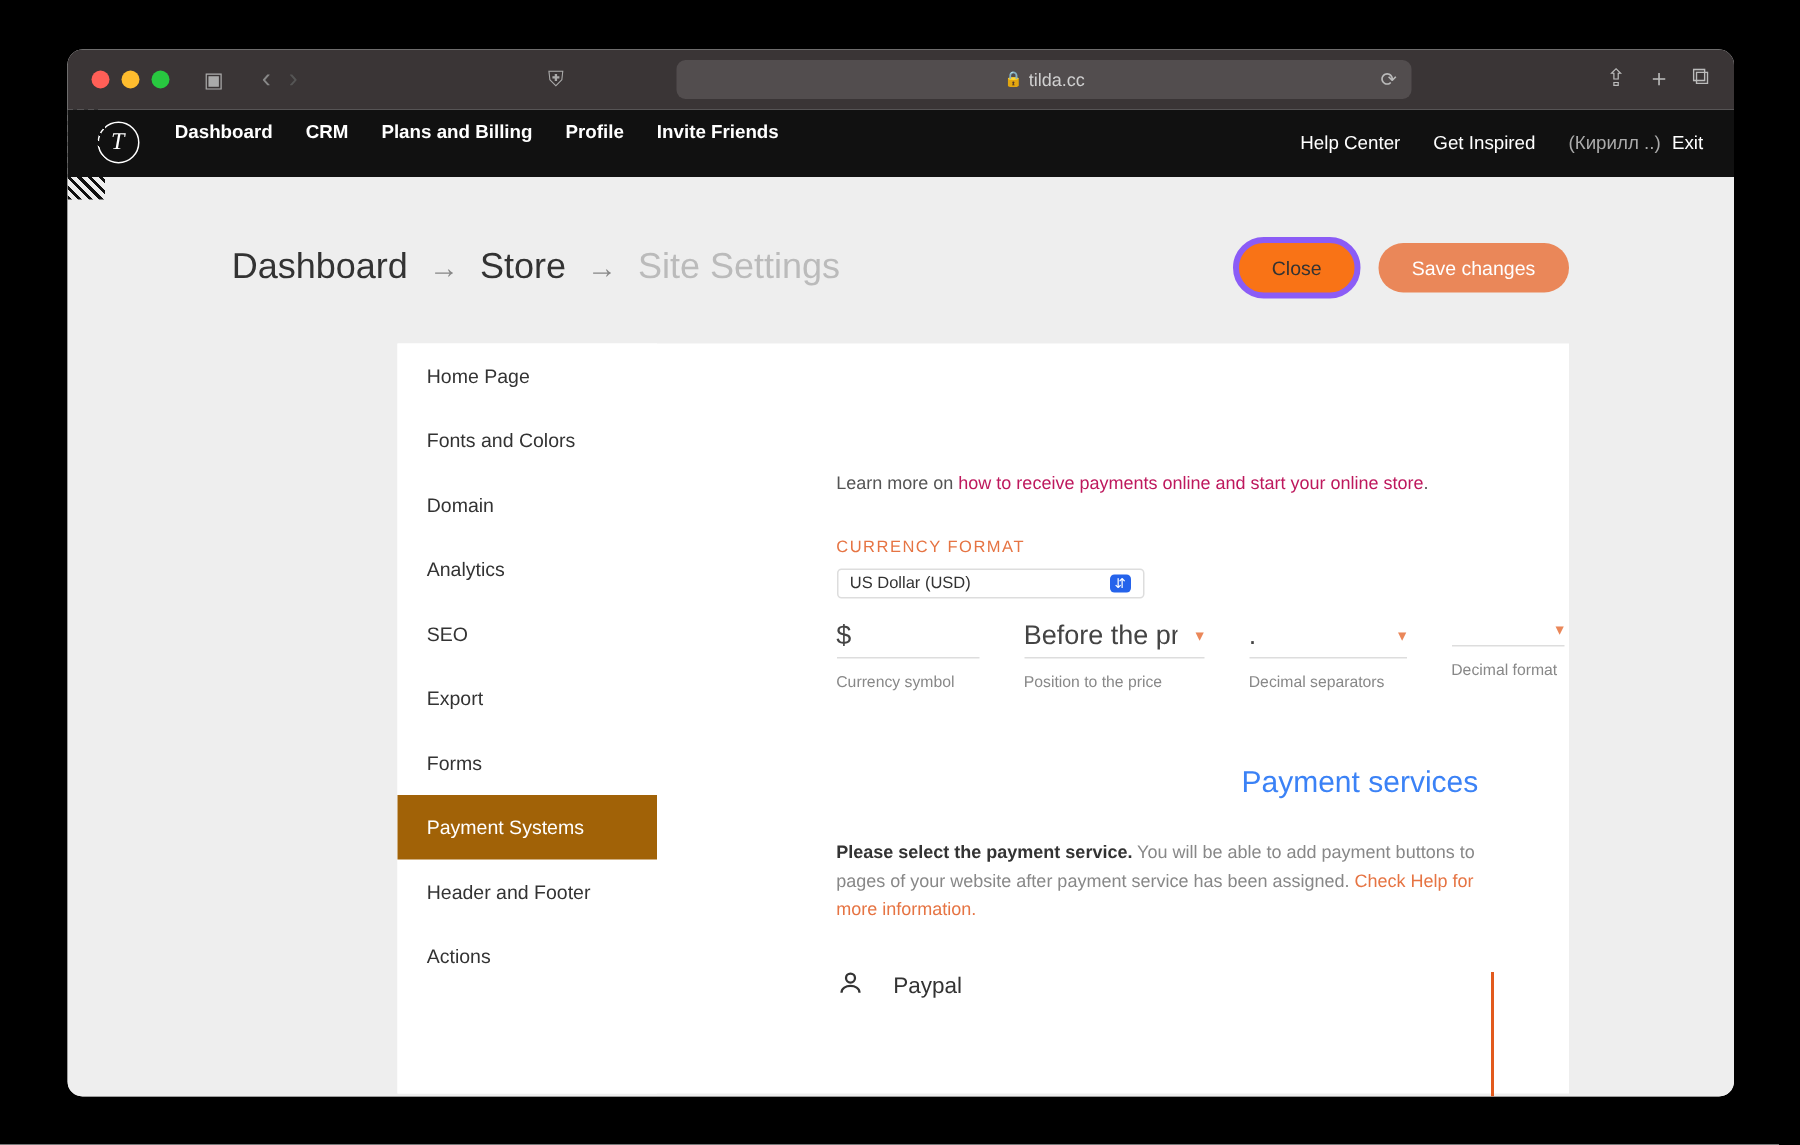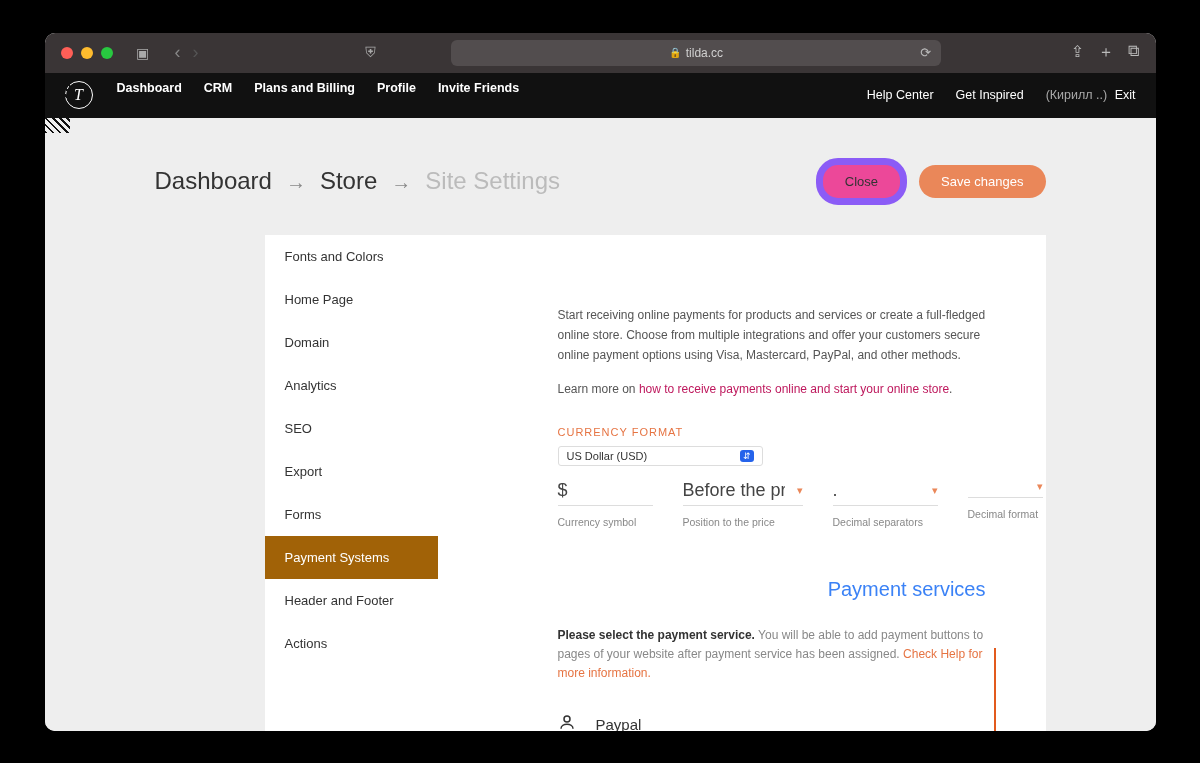--- a/index.html
+++ b/index.html
@@ -119,21 +119,21 @@
 .breadcrumbs .dim { color: #bbb; }
 .header-row { display: flex; align-items: center; }
 .header-actions { margin-left: auto; margin-right: 110px; display: flex; gap: 12px; align-items: center; }
 .btn {
   padding: 9px 22px;
   border-radius: 22px;
   font-size: 13px;
   border: none;
   cursor: pointer;
 }
-.btn.close { background: #ec4899; color: #333; border: 7px solid #8b5cf6; }
+.btn.close { background: #f97316; color: #333; border: 4px solid #8b5cf6; }
 .btn.save { background: #ea8759; color: #fff; }
 
 .panel {
   margin: 30px 110px 0 110px;
   background: #fff;
   display: flex;
   height: 500px;
   position: relative;
 }
 .sidebar {
@@ -281,34 +281,33 @@
           <span class="dim">Site Settings</span>
         </div>
         <div class="header-actions">
           <button class="btn close">Close</button>
           <button class="btn save">Save changes</button>
         </div>
       </div>
 
       <div class="panel">
         <div class="sidebar">
+          <div class="sidebar-item">Home Page</div>
           <div class="sidebar-item">Fonts and Colors</div>
-          <div class="sidebar-item">Home Page</div>
           <div class="sidebar-item">Domain</div>
           <div class="sidebar-item">Analytics</div>
           <div class="sidebar-item">SEO</div>
           <div class="sidebar-item">Export</div>
           <div class="sidebar-item">Forms</div>
           <div class="sidebar-item active">Payment Systems</div>
           <div class="sidebar-item">Header and Footer</div>
           <div class="sidebar-item">Actions</div>
         </div>
 
         <div class="main-content">
-          <div class="intro">Start receiving online payments for products and services or create a full-fledged online store. Choose from multiple integrations and offer your customers secure online payment options using Visa, Mastercard, PayPal, and other methods.</div>
           <div class="learn">
             <span>Learn more on </span><a href="#">how to receive payments online and start your online store</a><span>.</span>
           </div>
 
           <div class="section-label">CURRENCY FORMAT</div>
           <div class="currency-select">
             <span>US Dollar (USD)</span>
             <span class="chev">⇵</span>
           </div>
 

